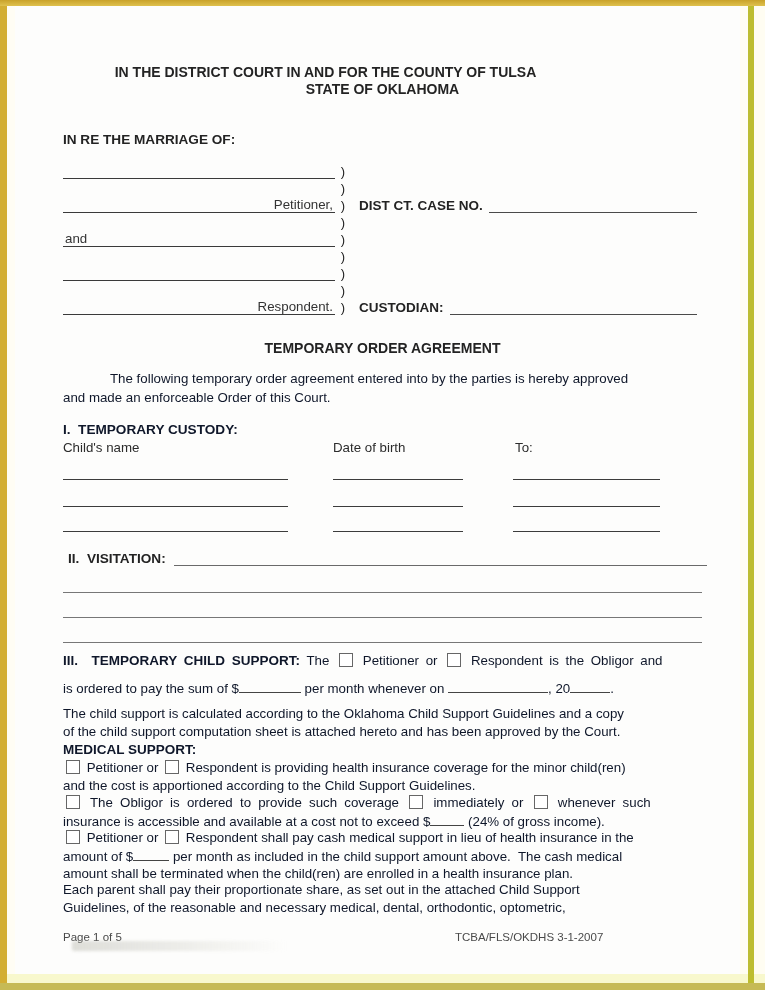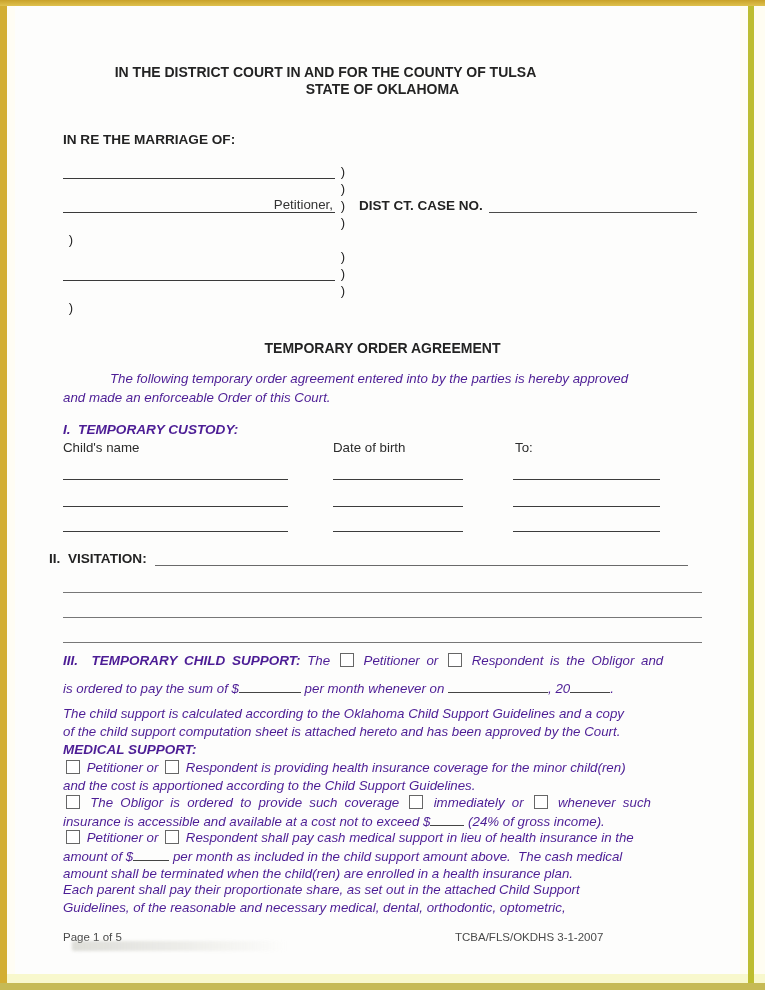--- a/index.html
+++ b/index.html
@@ -29,34 +29,34 @@
   .cap-left{width:272px;height:100%;display:flex;align-items:flex-end;justify-content:flex-end;padding:0 2px;box-sizing:border-box;margin-top:28px;}
   .cap-left.lined{border-bottom:1.6px solid #3a3a3a;}
   .cap-left.start{justify-content:flex-start;}
   .cap-label{font-size:13.3px;color:#333;line-height:15px;white-space:nowrap;}
   .paren{width:16px;text-align:center;font-size:13px;line-height:14px;color:#222;}
   .cap-right{flex:1;display:flex;align-items:flex-end;padding-left:8px;gap:6px;}
   .cap-right strong{font-size:13.5px;line-height:15px;white-space:nowrap;}
   .rline{flex:1;border-bottom:1.3px solid #4a4a4a;height:3px;}
   
   .title{left:63px;top:340px;width:639px;text-align:center;font-weight:bold;font-size:14px;}
-  .tl{position:absolute;left:63px;width:639px;white-space:nowrap;font-size:13.3px;line-height:16px;color:#4c1d95;font-style:italic;}
+  .tl{position:absolute;left:63px;width:639px;white-space:nowrap;font-size:13.3px;line-height:16px;color:#0f172a;}
   .tl strong{font-size:13.5px;}
   .indent{padding-left:47px;}
   .b{font-weight:bold;font-size:13.6px;}
   .ws2{word-spacing:3px;}
   .ws3{word-spacing:3.5px;}
   
   .cb{display:inline-block;width:12px;height:12px;border:1.4px solid #666;background:#fff;vertical-align:-2px;margin:0 3px;}
   .blank{display:inline-block;border-bottom:1.4px solid #444;height:12px;vertical-align:0;}
   
   .uline{position:absolute;height:0;border-top:1.5px solid #3c3c3c;}
   .uline.gray{border-top:1px solid #777;}
   
-  .vish{left:49px;top:551px;width:639px;display:flex;align-items:flex-end;gap:8px;}
+  .vish{left:68px;top:551px;width:639px;display:flex;align-items:flex-end;gap:8px;}
   .vish strong{font-size:13.6px;line-height:15px;white-space:nowrap;}
   .vish .rline{border-bottom:1.2px solid #6a6a6a;height:2px;}
   
   .colhdr{position:absolute;top:440px;font-size:13.3px;color:#2c2c2c;white-space:nowrap;}
   
   .foot{position:absolute;top:931px;font-size:11.5px;color:#4a4a4a;white-space:nowrap;text-align:center;}
   .smudge{position:absolute;left:72px;top:941px;width:215px;height:10px;
     background:linear-gradient(90deg,rgba(170,170,158,.38),rgba(200,200,188,.18) 70%,rgba(210,210,200,0));
     filter:blur(1.5px);border-radius:2px;}
 </style>
@@ -88,38 +88,48 @@
       <strong>DIST CT. CASE NO.</strong>
       <span class="rline"></span>
     </div>
   </div>
   <div class="cap-row">
     <div class="cap-left"></div>
     <div class="paren">)</div>
     <div class="cap-right"></div>
   </div>
   <div class="cap-row">
+    <div class="cap-left lined start">
+      <span class="cap-label">and</span>
+    </div>
     <div class="paren">)</div>
   </div>
   <div class="cap-row">
     <div class="cap-left"></div>
     <div class="paren">)</div>
     <div class="cap-right"></div>
   </div>
   <div class="cap-row">
     <div class="cap-left lined"></div>
     <div class="paren">)</div>
   </div>
   <div class="cap-row">
     <div class="cap-left"></div>
     <div class="paren">)</div>
     <div class="cap-right"></div>
   </div>
   <div class="cap-row">
+    <div class="cap-left lined">
+      <span class="cap-label">Respondent.</span>
+    </div>
     <div class="paren">)</div>
+    <div class="cap-right">
+      <strong>CUSTODIAN:</strong>
+      <span class="rline"></span>
+    </div>
   </div>
 </div>
 
 <div class="abs title">TEMPORARY ORDER AGREEMENT</div>
 
 <div class="tl indent" style="top:371px">The following temporary order agreement entered into by the parties is hereby approved</div>
 <div class="tl" style="top:390px">and made an enforceable Order of this Court.</div>
 
 <div class="tl b" style="top:422px">I.&nbsp; TEMPORARY CUSTODY:</div>
 <div class="colhdr" style="left:63px">Child's name</div>

